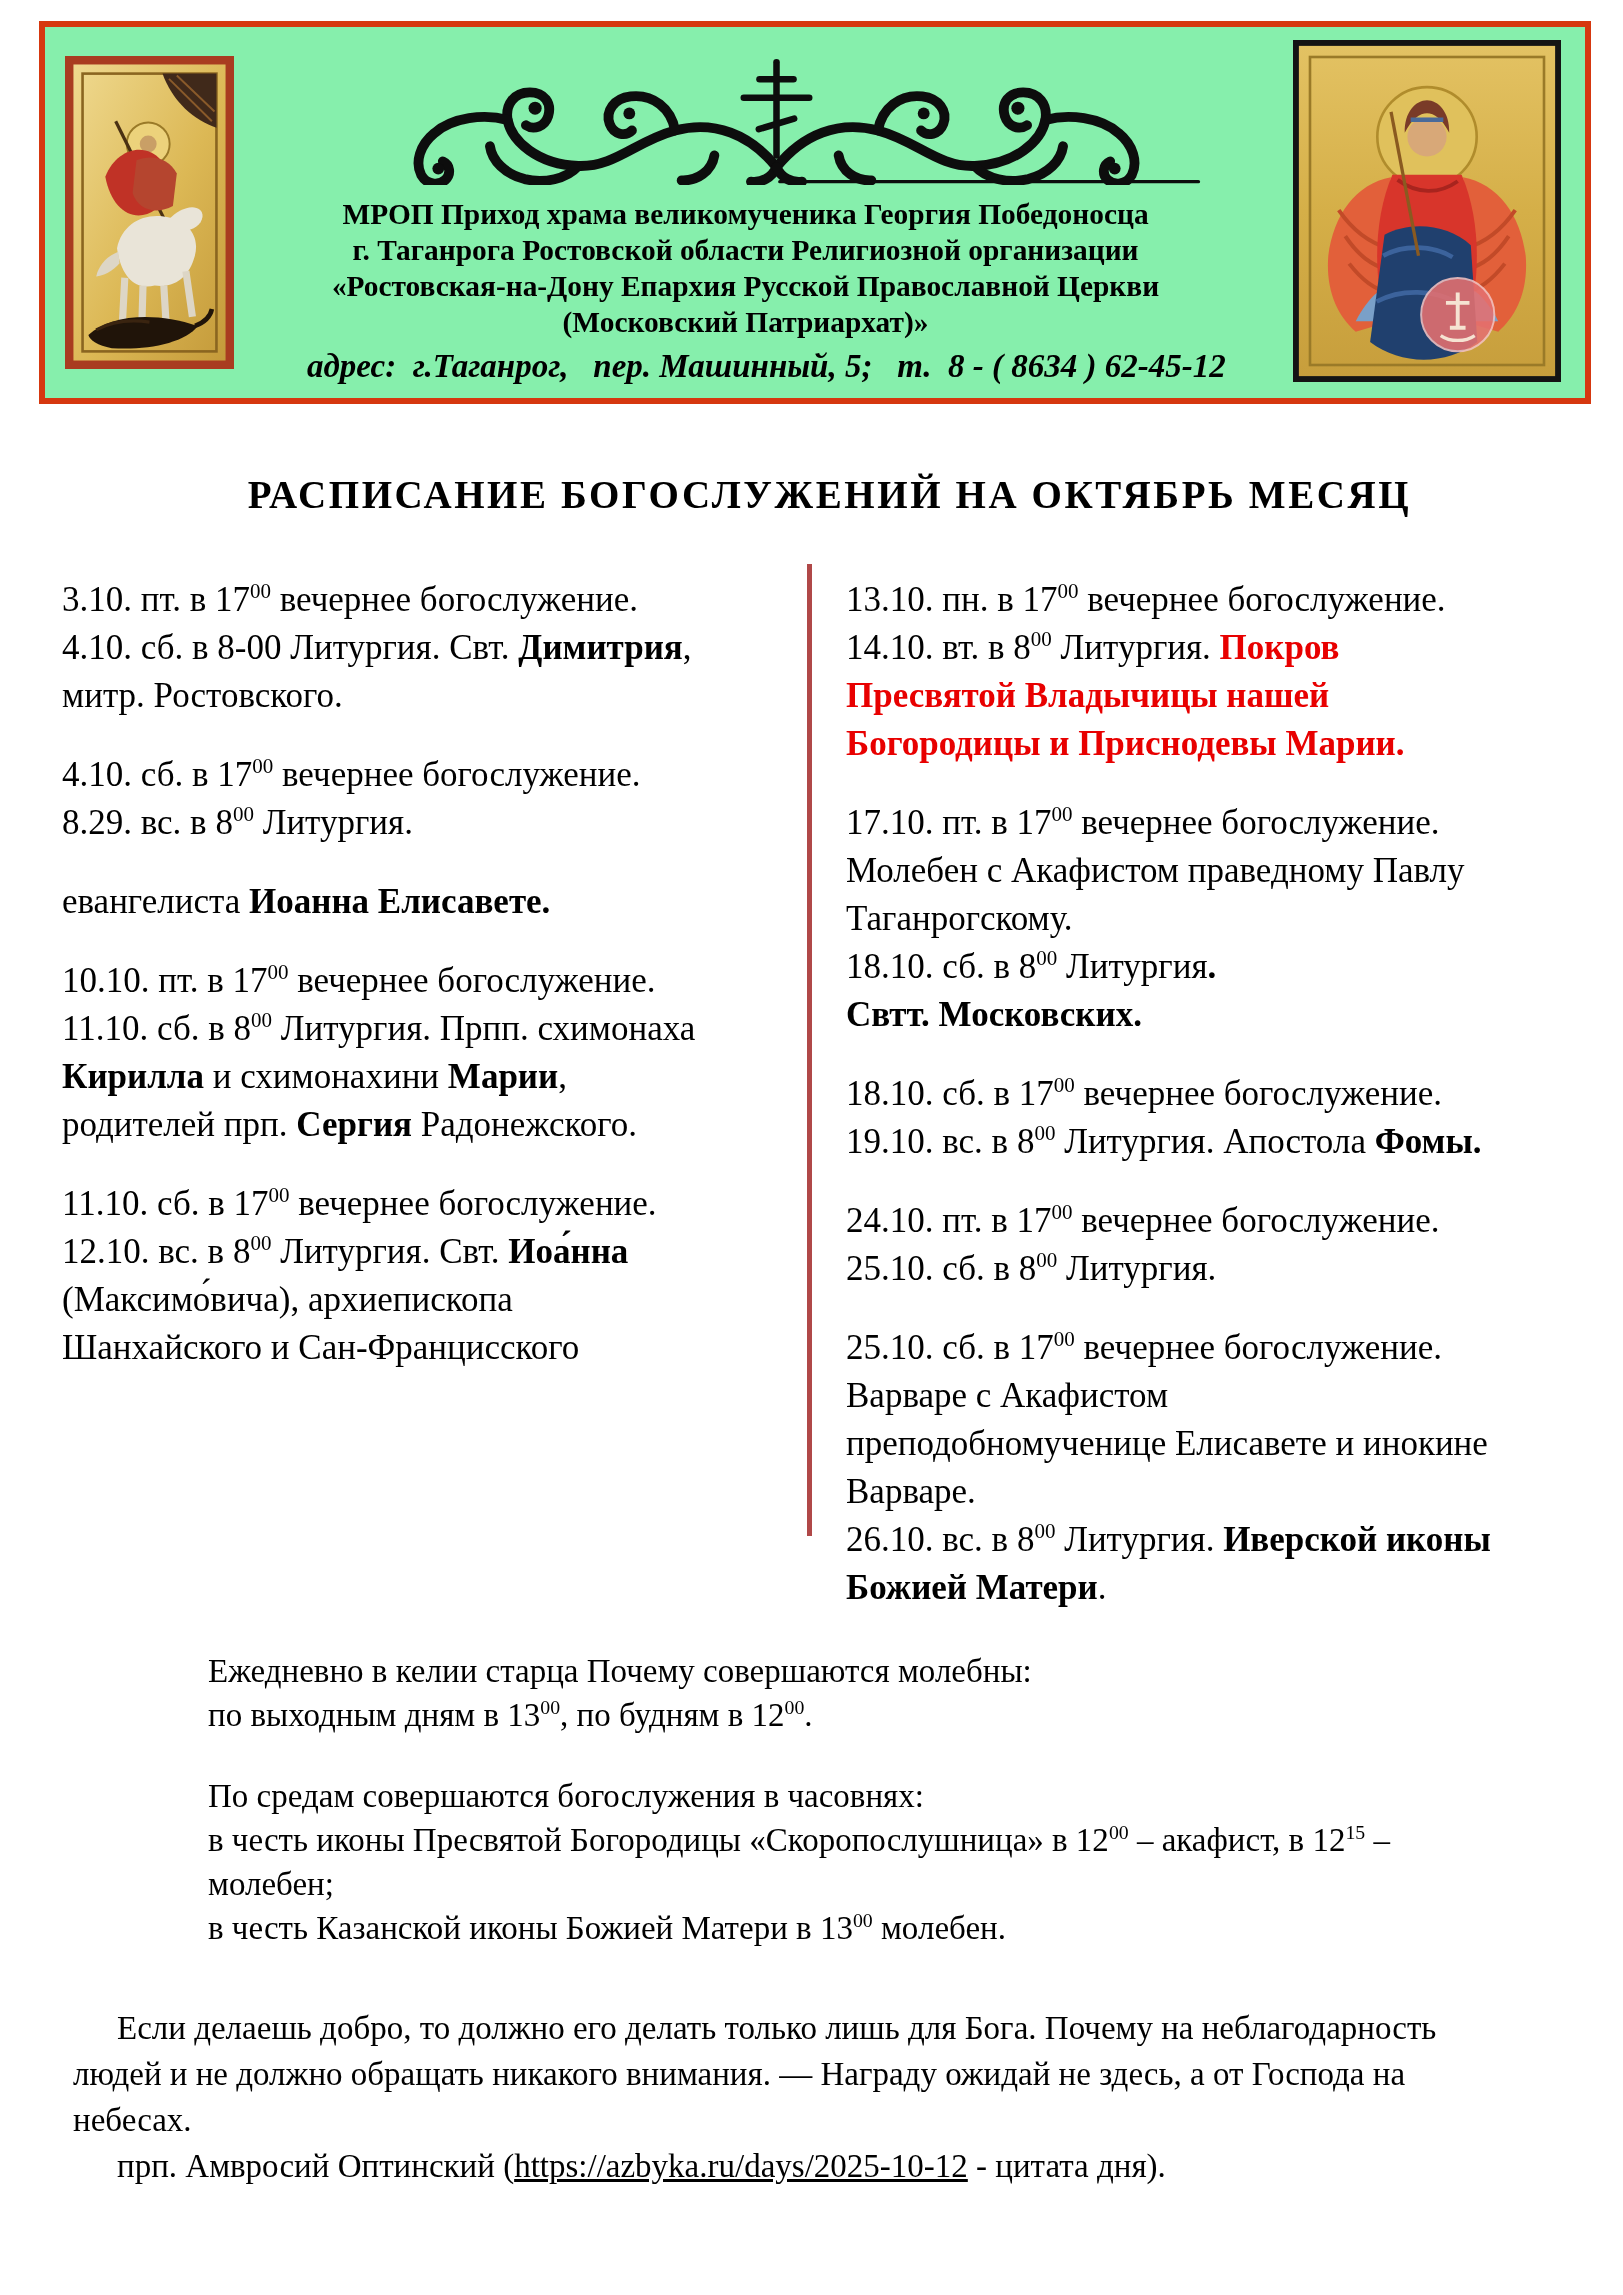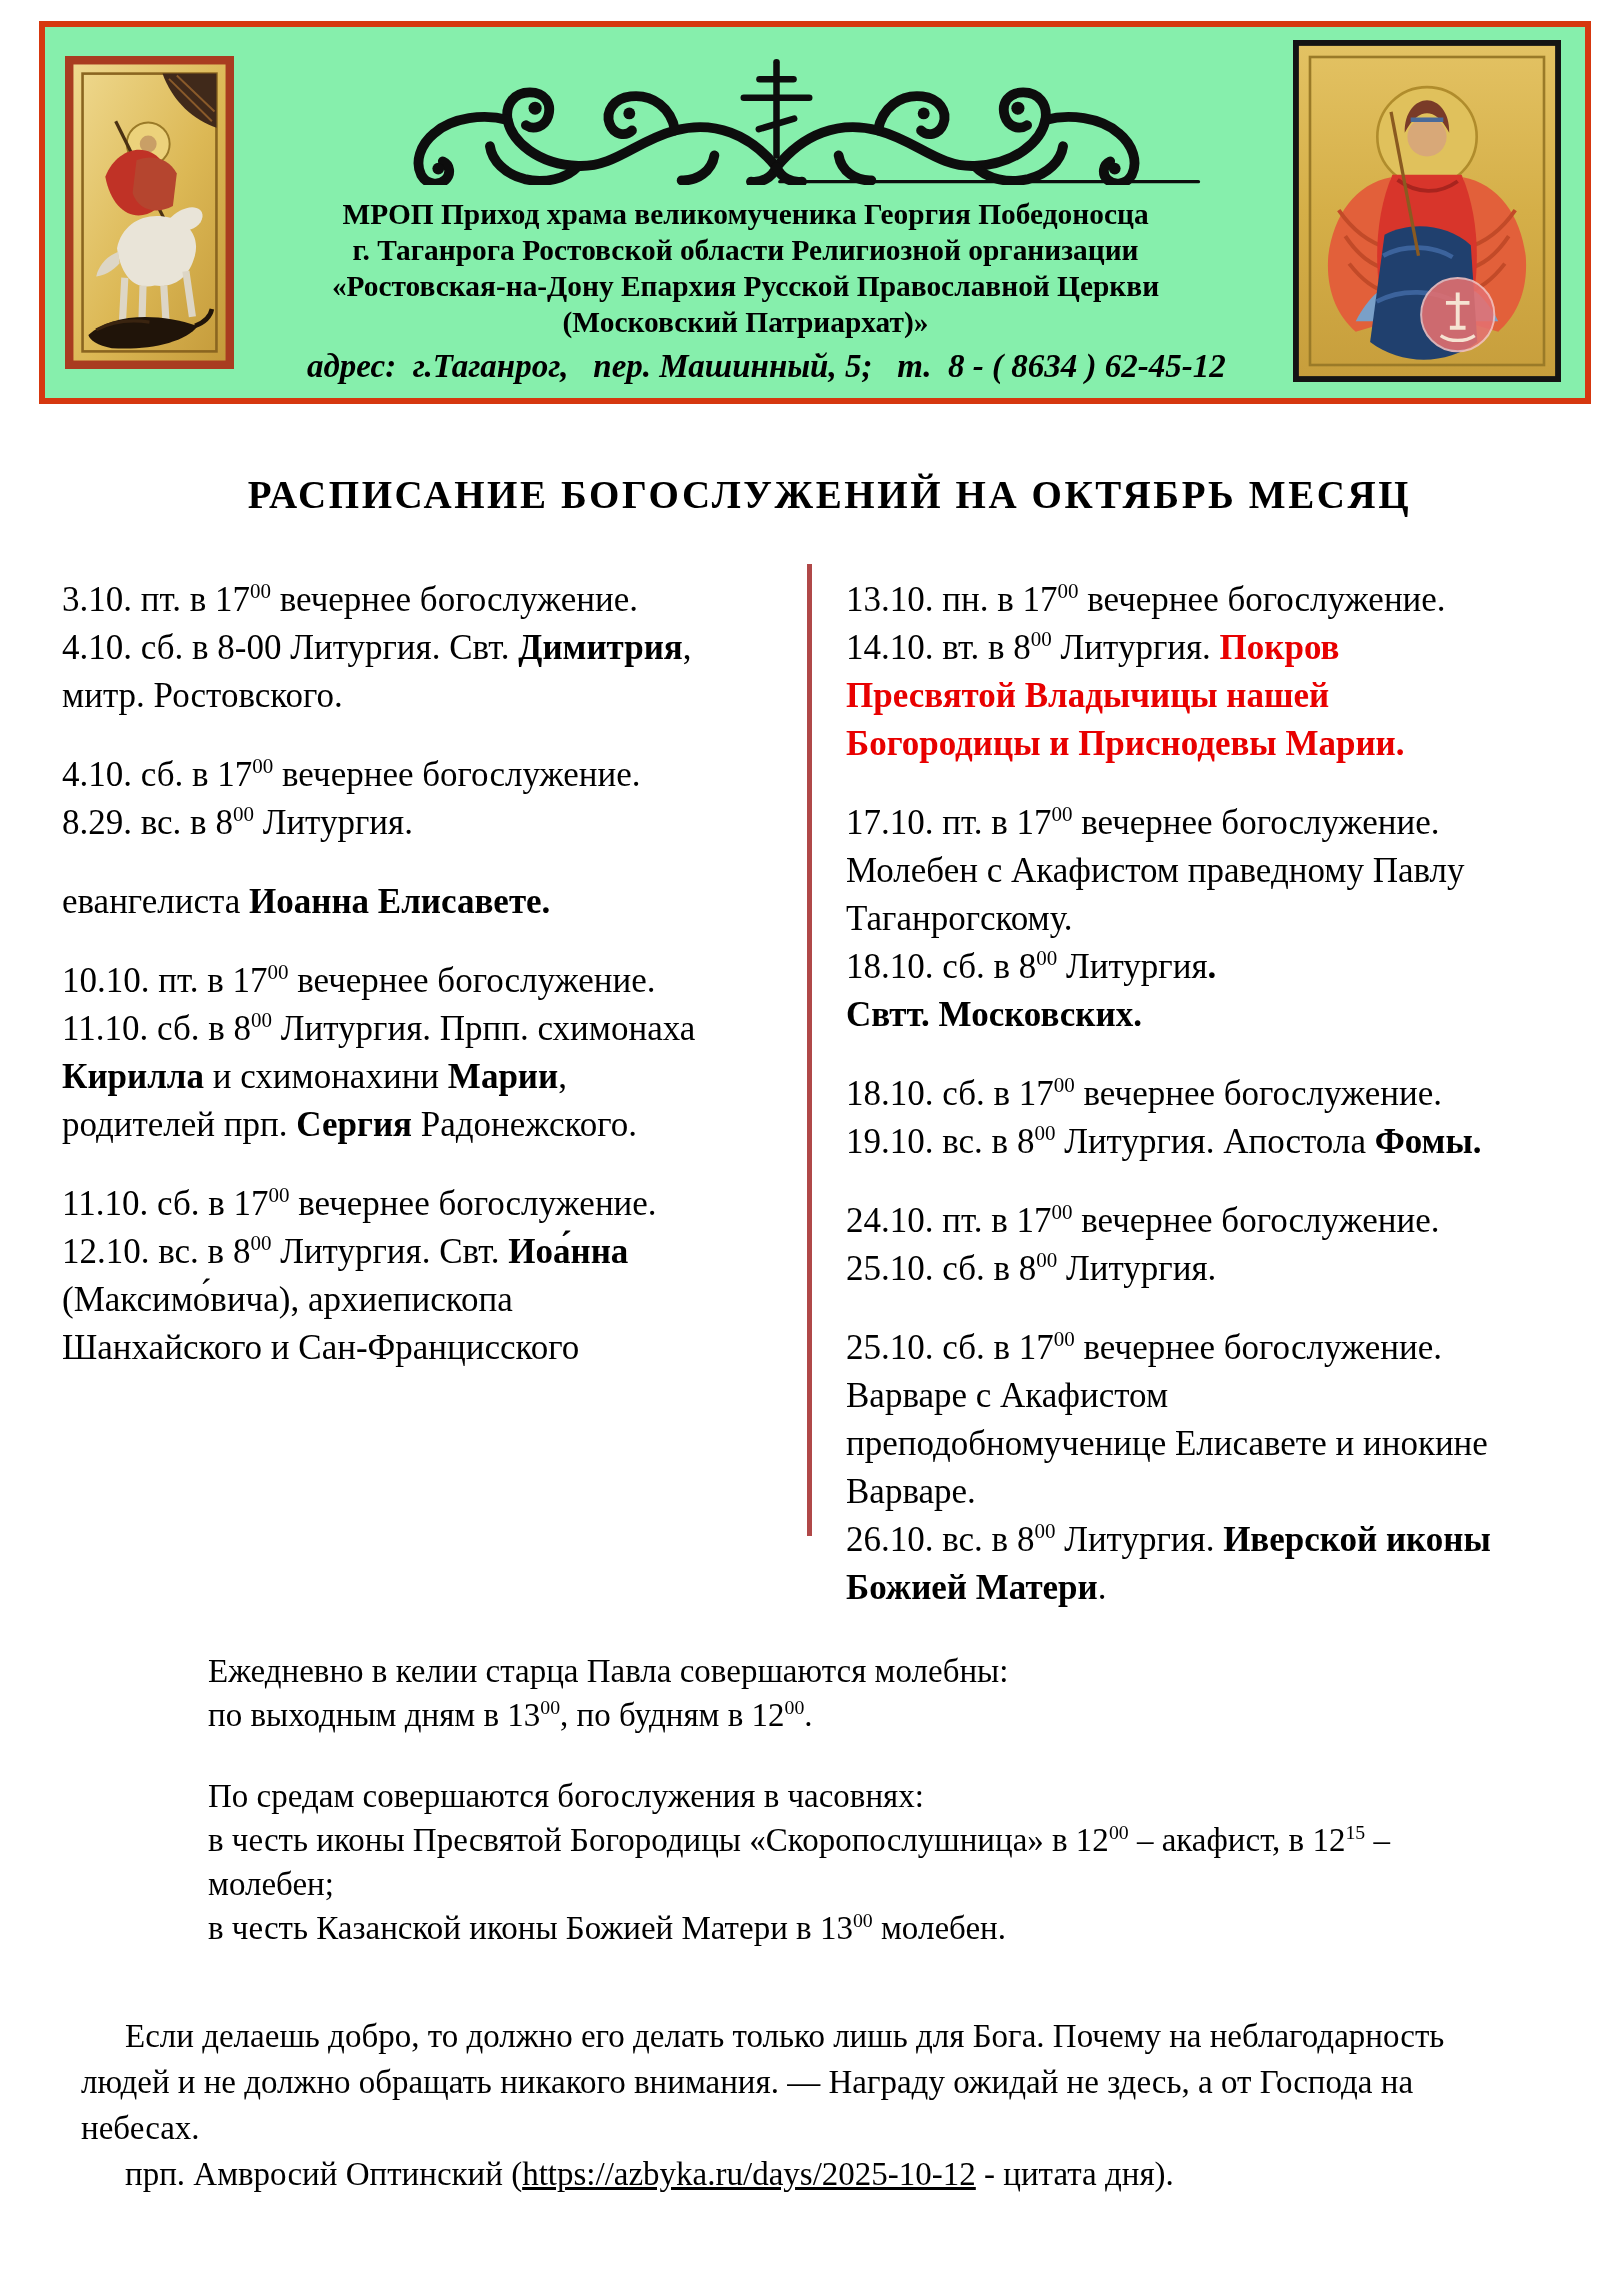--- a/index.html
+++ b/index.html
@@ -43,21 +43,21 @@
   sup{font-size:60%;line-height:0;vertical-align:super;}
   .divider{
     position:absolute;left:807px;top:564px;width:4.6px;height:972px;
     background:var(--divider,#b04848);
   }
   
   .notes{position:absolute;left:208px;top:1649px;width:1368px;font-size:33px;line-height:44px;}
   .notes .para{margin:0 0 37px 0;}
   
   .quote{position:absolute;left:69px;top:2001px;width:1531px;font-size:33px;line-height:46px;}
-  .quote .para{margin:12px;}
+  .quote .para{margin:4px;}
   .lnk{color:#000;text-decoration:underline;}
 </style>
 </head>
 <body>
 
 <div class="page">
 
   <div class="header-box">
 
     <div class="icon-frame icon-george">
@@ -215,21 +215,21 @@
         <div class="line"><span>Варваре с Акафистом</span></div>
         <div class="line"><span>преподобномученице Елисавете и инокине</span></div>
         <div class="line"><span>Варваре.</span></div>
         <div class="line"><span>26.10. вс. в 8</span><sup>00</sup><span> Литургия. </span><span class="b">Иверской иконы</span></div>
         <div class="line"><span class="b">Божией Матери</span><span>.</span></div>
       </div>
     </div>
 
   <div class="notes">
       <div class="para">
-        <div class="line"><span>Ежедневно в келии старца Павла совершаются молебны:</span></div>
+        <div class="line"><span>Ежедневно в келии старца Почему совершаются молебны:</span></div>
         <div class="line"><span>по выходным дням в 13</span><sup>00</sup><span>, по будням в 12</span><sup>00</sup><span>.</span></div>
       </div>
       <div class="para">
         <div class="line"><span>По средам совершаются богослужения в часовнях:</span></div>
         <div class="line"><span>в честь иконы Пресвятой Богородицы «Скоропослушница» в 12</span><sup>00</sup><span> – акафист, в 12</span><sup>15</sup><span> –</span></div>
         <div class="line"><span>молебен;</span></div>
         <div class="line"><span>в честь Казанской иконы Божией Матери в 13</span><sup>00</sup><span> молебен.</span></div>
       </div>
     </div>
 

